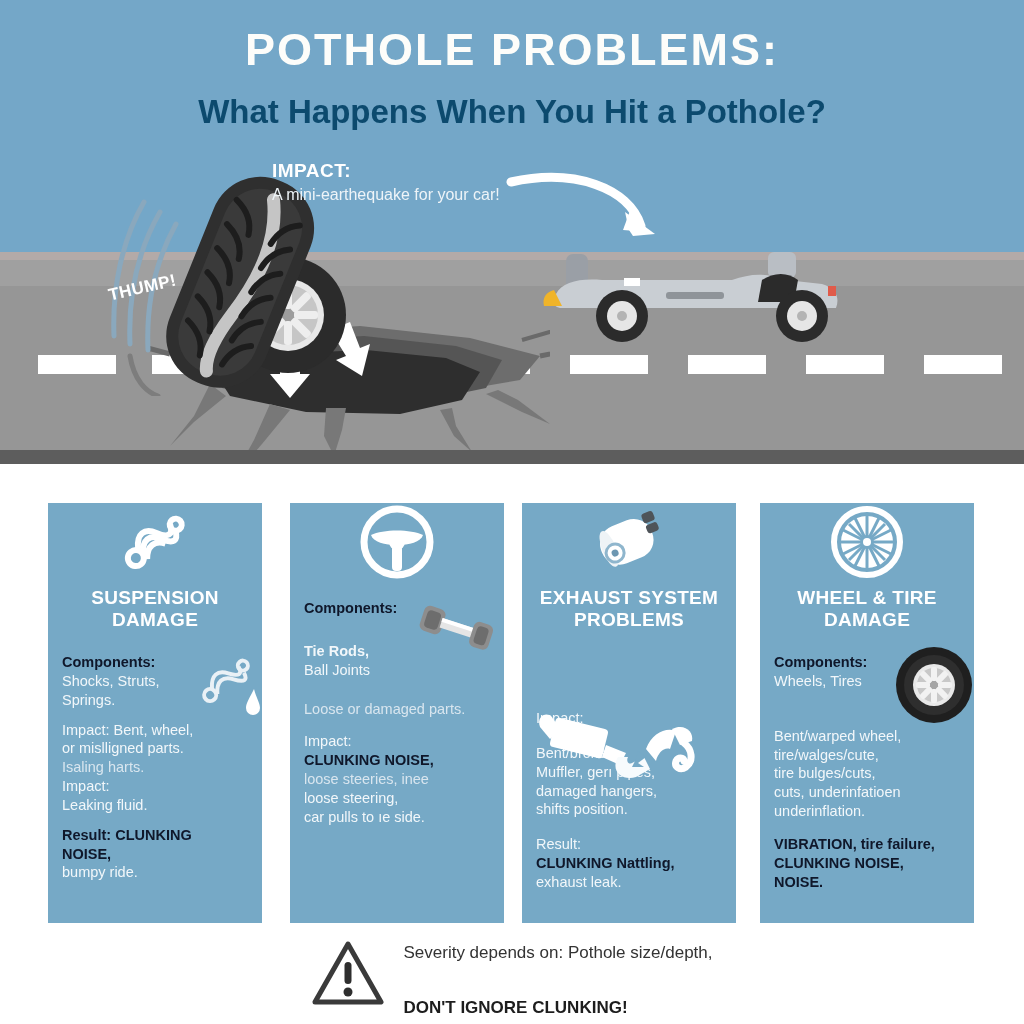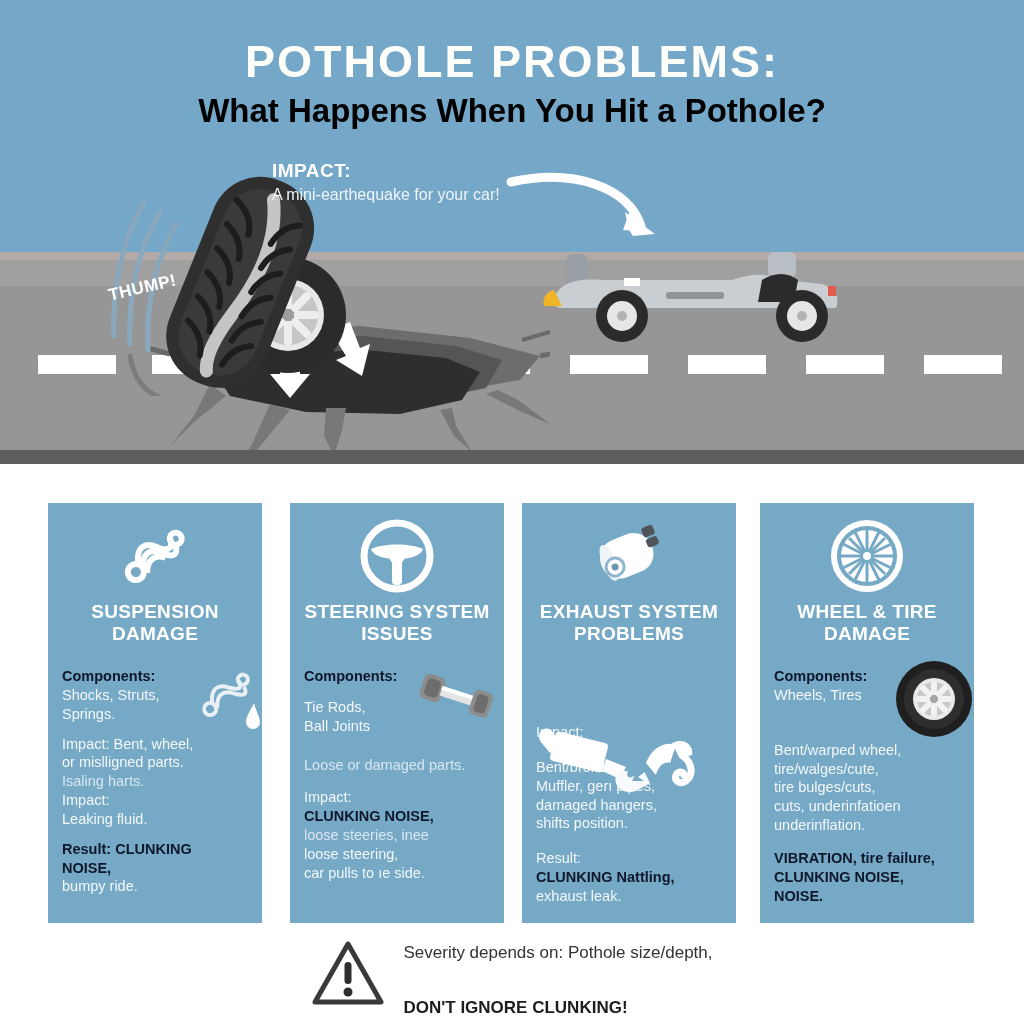--- a/index.html
+++ b/index.html
@@ -33,41 +33,41 @@
     position:absolute; left:0; top:450px; width:1024px; height:14px;
     background:#5d5d5d;
   }
   .lane-dash {
     position:absolute; top:355px; height:19px; background:#ffffff;
   }
 
   
   #title-block { position:absolute; left:0; top:26px; width:1024px; text-align:center; }
   #main-title {
-    color:#fdfdfa; font-size:45px; font-weight:bold; letter-spacing:2px; line-height:1.05;margin-top:12px;
+    color:#fdfdfa; font-size:45px; font-weight:bold; letter-spacing:2px; line-height:1.05;
   }
   #sub-title {
-    color:#000000; font-size:33px; font-weight:bold; margin-top:8px; line-height:1.1;
+    color:#0c4a6e; font-size:33px; font-weight:bold; margin-top:21px; line-height:1.1;
   }
 
   
   #impact-callout { position:absolute; left:272px; top:160px; }
   #impact-label { color:#ffffff; font-size:19px; font-weight:bold; letter-spacing:.5px; }
   #impact-sub { color:#eef4f8; font-size:16px; margin-top:4px; }
   #thump {
     position:absolute; left:108px; top:278px;
     color:#ffffff; font-size:17px; font-weight:bold;
     transform:rotate(-13deg); letter-spacing:.5px;
   }
 
   
   #panels { position:absolute; left:0; top:503px; width:1024px; height:420px; }
   .panel {
     position:absolute; top:0; width:214px; height:420px;
-    background:#76a9c6; padding:14px 14px 0 14px;
+    background:#76a9c6; padding:0 14px 0 14px;
   }
   .panel-icon { height:78px; display:flex; align-items:center; justify-content:center; }
   .panel-title {
     color:#ffffff; font-size:19px; font-weight:bold; text-align:center;
     line-height:1.15; letter-spacing:.3px; margin-top:6px; min-height:48px;
   }
   .panel-body { margin-top:18px; position:relative; }
   .panel-body p { color:#f2f7fa; font-size:14.5px; line-height:1.3; margin-bottom:11px; }
   .panel-body p.tight { margin-bottom:0; }
   .bold-run { font-weight:bold; color:#0f172a; }
@@ -245,34 +245,33 @@
 
   <div class="panel" style="left:290px;">
     <div class="panel-icon">
       <svg width="76" height="76" viewBox="0 0 76 76">
         <circle cx="38" cy="38" r="33" fill="none" stroke="#ffffff" stroke-width="7"></circle>
         <circle cx="38" cy="38" r="8" fill="#ffffff"></circle>
         <path d="M12,31 C24,25 52,25 64,31 C62,38 50,41 38,41 C26,41 14,38 12,31 Z" fill="#ffffff"></path>
         <rect x="33" y="41" width="10" height="26" rx="4" fill="#ffffff"></rect>
       </svg>
     </div>
-    <div class="panel-title">STEERING SYSTEM ISSUES</div>
     <div class="panel-body">
       <svg class="inline-graphic" style="left:110px;top:6px;" width="86" height="48">
         <g transform="rotate(18 43 24)">
           <rect x="6" y="10" width="22" height="26" rx="6" fill="#8d8d8d"></rect>
           <rect x="10" y="14" width="14" height="18" rx="4" fill="#6d6d6d"></rect>
           <rect x="26" y="18" width="34" height="10" fill="#e5e5e5"></rect>
           <rect x="26" y="18" width="34" height="4" fill="#ffffff"></rect>
           <rect x="58" y="10" width="20" height="26" rx="6" fill="#8d8d8d"></rect>
           <rect x="62" y="14" width="12" height="18" rx="4" fill="#6d6d6d"></rect>
         </g>
       </svg>
       <p class="tight"><span class="bold-run">Components:</span></p>
-      <p class="tight" style="margin-top:12px;"><span>Tie Rods,</span></p>
+      <p class="tight" style="margin-top:24px;font-weight:bold;"><span>Tie Rods,</span></p>
       <p class="tight"><span>Ball Joints</span></p>
       <p style="margin-top:20px;"><span class="faded">Loose or damaged parts.</span></p>
       <p class="tight" style="margin-top:14px;"><span>Impact:</span></p>
       <p class="tight"><span class="bold-run">CLUNKING NOISE,</span></p>
       <p class="tight"><span class="faded">loose steeries, inee</span></p>
       <p class="tight"><span>loose steering,</span></p>
       <p><span>car pulls to ıe side.</span></p>
     </div>
   </div>
 

